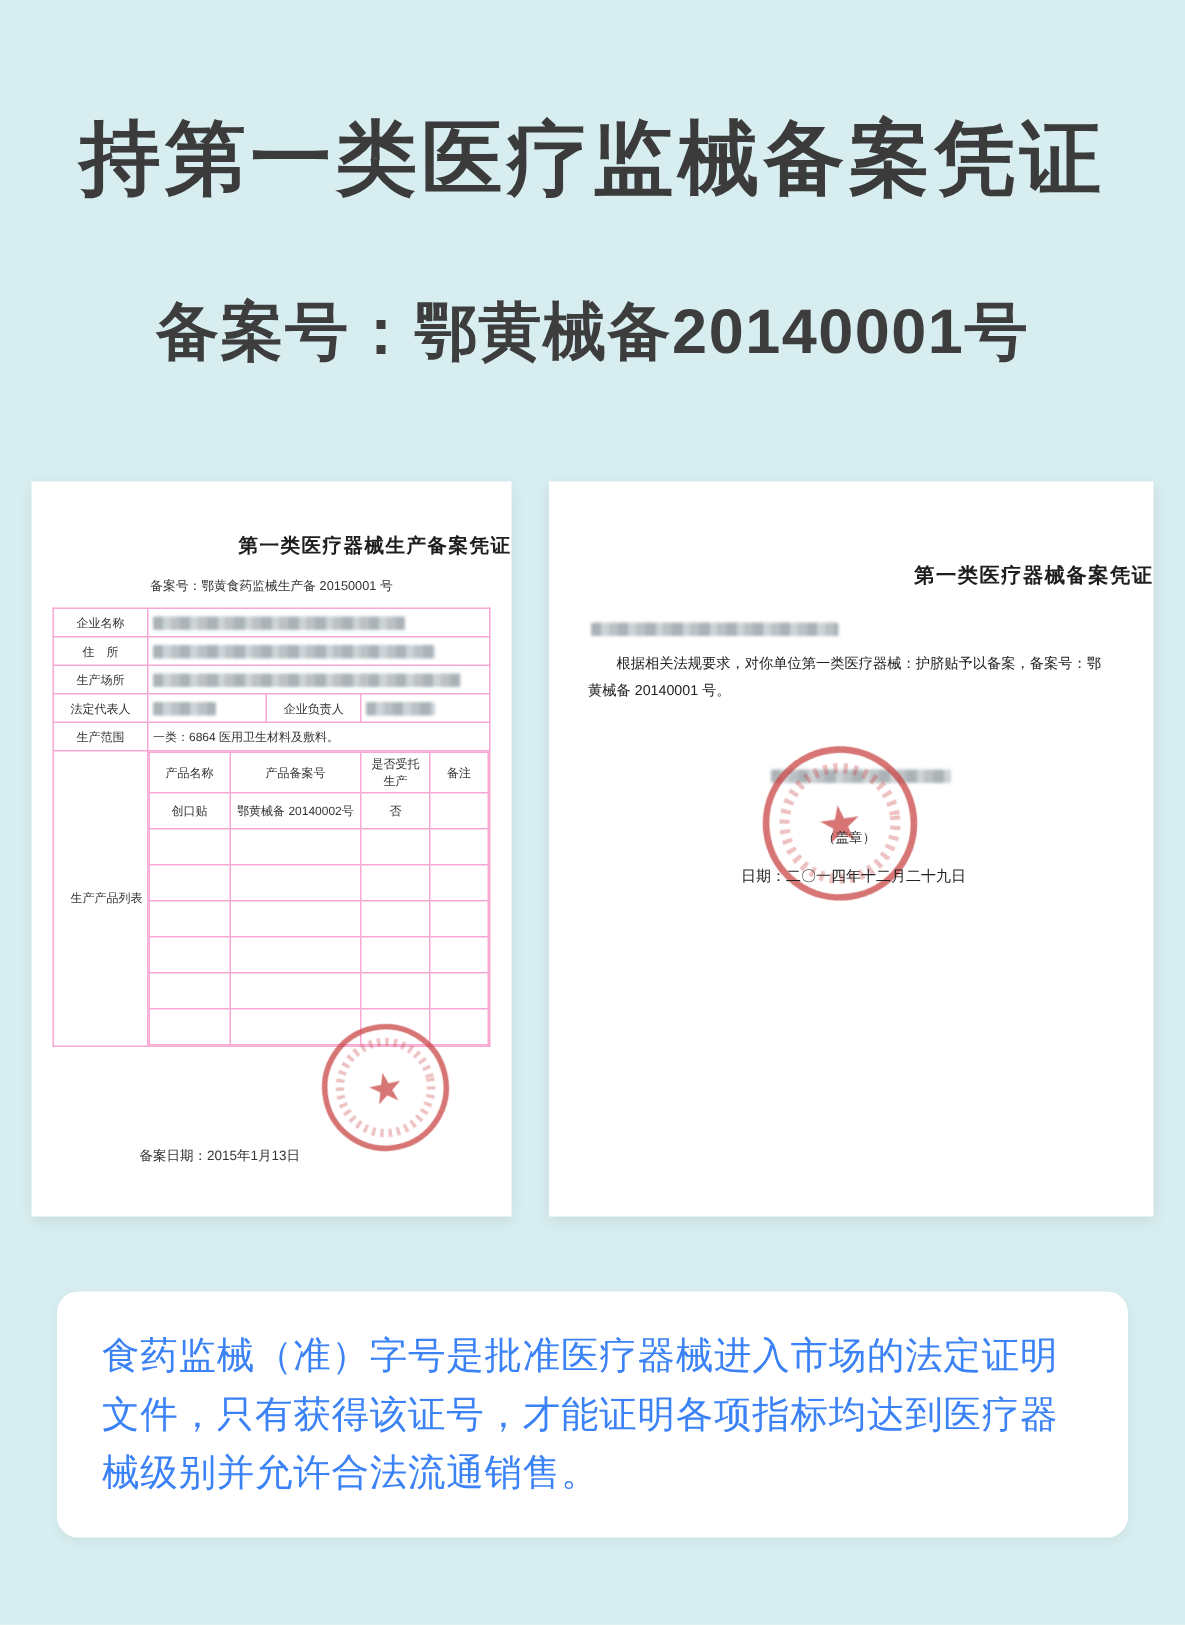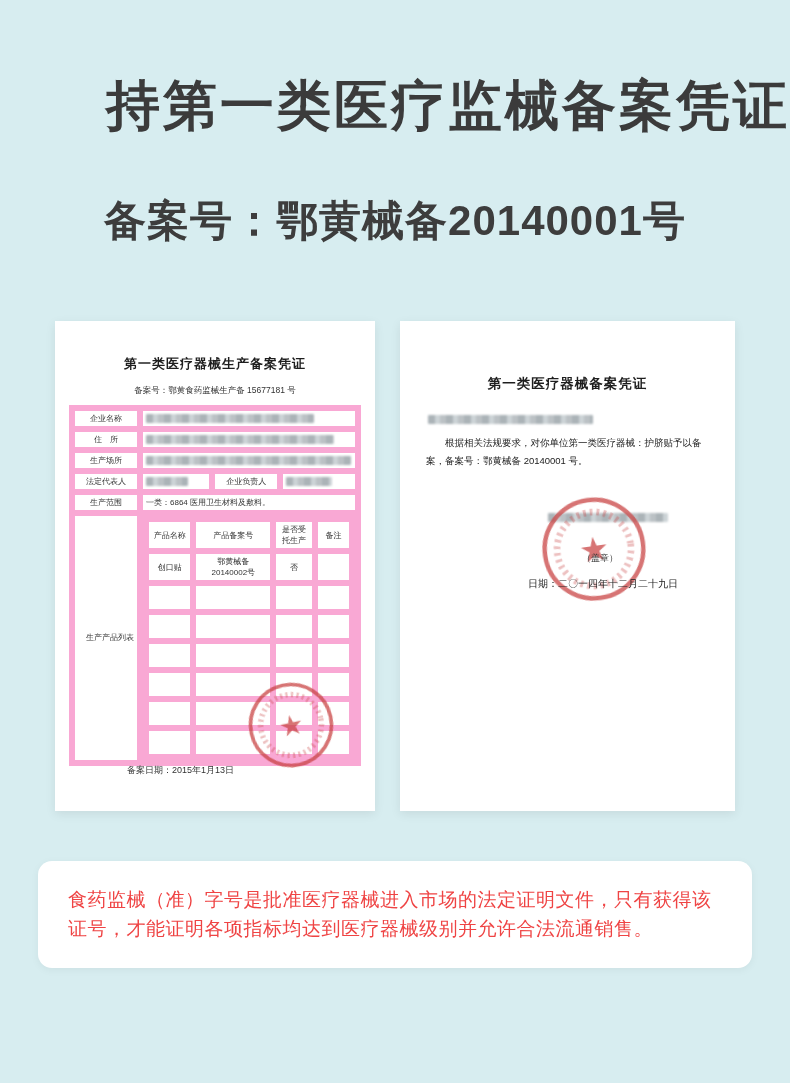--- a/index.html
+++ b/index.html
@@ -7,21 +7,21 @@
   .canvas{
     position:relative;
     width:790px; height:1083px;
     margin:0 auto;
     background:#d7edf0;
     overflow:hidden;
   }
   
   .main-title{
     padding-top:70px;
-    text-align:right;
+    text-align:center;
     font-size:54px;
     font-weight:700;
     letter-spacing:3px;
     color:#3b3b3b;
   }
   .subtitle{
     margin-top:50px;
     text-align:center;
     font-size:42px;
     font-weight:600;
@@ -35,44 +35,44 @@
     justify-content:center;
     gap:25px;
   }
   .doc{
     position:relative;
     background:#ffffff;
     box-shadow:0 3px 10px rgba(0,0,0,0.08);
     color:#2c2c2c;
   }
   .doc-left{width:320px;height:490px;}
-  .doc-right{width:335px;height:490px;}
+  .doc-right{width:403px;height:490px;}
   .doc-title{
-    text-align:center;
+    text-align:right;
     font-weight:700;
     color:#1e1e1e;
   }
   .doc-left .doc-title{padding-top:34px;font-size:13px;letter-spacing:1px;}
   .doc-right .doc-title{padding-top:54px;font-size:13.5px;letter-spacing:1px;}
   .filing-line{
     margin-top:12px;
     text-align:center;
     font-size:8.5px;
     color:#333;
   }
   
   .cert-table{
     margin:8px auto 0;
     width:292px;
     border-collapse:collapse;
     font-size:8px;
     color:#333;
   }
   .cert-table td, .inner-table td, .inner-table th{
-    border:6px solid #f9a8d4;
+    border:1px solid #f9a8d4;
     padding:2px 3px;
     vertical-align:middle;
   }
   .cert-table td.lbl{
     text-align:center;
     background:#fff;
     width:56px;
   }
   .row-std{height:19px;}
   .scope-val{text-align:left;}
@@ -150,39 +150,39 @@
   
   .notice-box{
     margin:50px auto 0;
     width:654px;
     background:#ffffff;
     border-radius:14px;
     padding:24px 30px;
     box-shadow:0 2px 8px rgba(0,0,0,0.05);
   }
   .notice-text{
-    font-size:19px;
+    font-size:25px;
     line-height:1.55;
     letter-spacing:.5px;
-    color:#ef4444;
+    color:#3b82f6;
   }
 </style>
 </head>
 <body>
 
 <div class="canvas">
 
   <div class="main-title">持第一类医疗监械备案凭证</div>
   <div class="subtitle">备案号：鄂黄械备20140001号</div>
 
   <div class="docs-row">
 
     <div class="doc doc-left">
       <div class="doc-title">第一类医疗器械生产备案凭证</div>
-      <div class="filing-line">备案号：鄂黄食药监械生产备 15677181 号</div>
+      <div class="filing-line">备案号：鄂黄食药监械生产备 20150001 号</div>
 
       <table class="cert-table">
         <tbody>
             <tr class="row-std">
           <td class="lbl">企业名称</td>
           <td colspan="3"><span class="redact" style="width:168px"></span></td>
         </tr>
         <tr class="row-std">
           <td class="lbl">住　所</td>
           <td colspan="3"><span class="redact" style="width:188px"></span></td>

